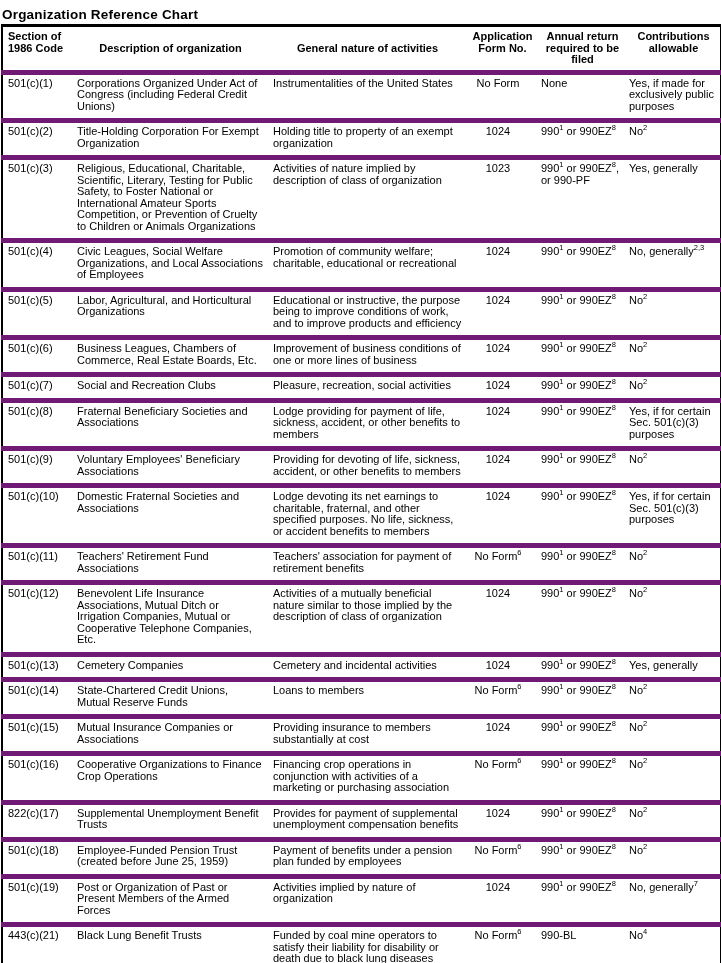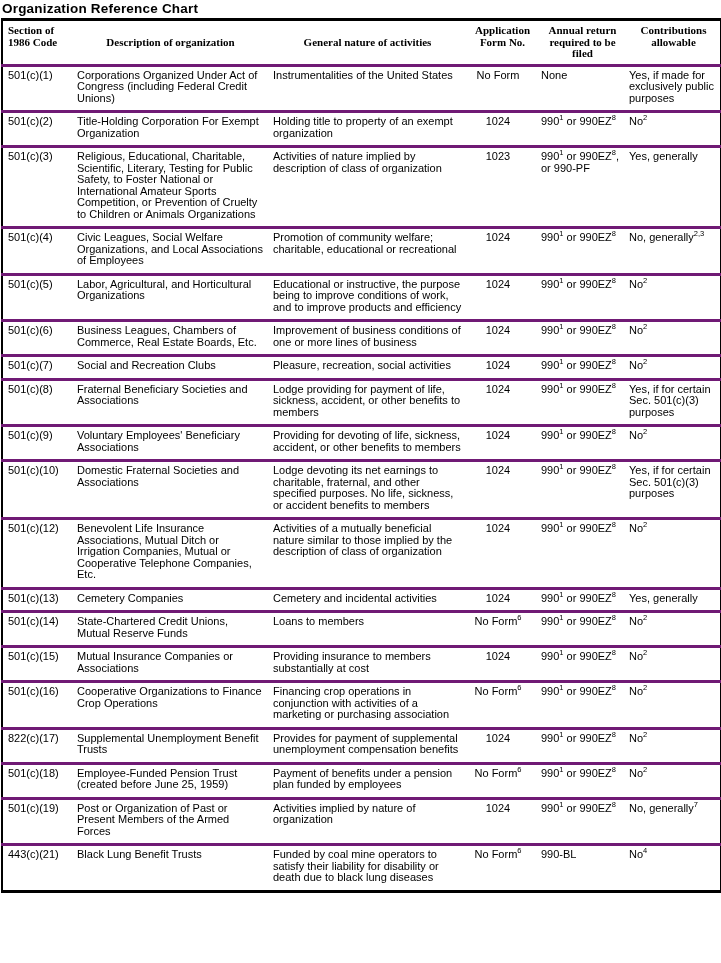--- a/index.html
+++ b/index.html
@@ -11,54 +11,53 @@
   }
   body {
     width: 721px;
     min-height: 963px;
     box-sizing: border-box;
   }
   .page-title {
     font-weight: bold;
     font-size: 13.5px;
     line-height: 15px;
-    padding: 1px 0 2px 2px;
+    padding: 7px 0 2px 2px;
     letter-spacing: 0.2px;
   }
   table.ref-chart {
     border-collapse: collapse;
     table-layout: fixed;
     width: 719px;
     margin-left: 1px;
     border-left: 2px solid #000;
     border-right: 2px solid #000;
     border-top: 3px solid #000;
     border-bottom: 3px solid #000;
   }
   table.ref-chart tr {
-    border-top: 3px solid #701a75;
+    border-top: 5px solid #701a75;
   }
   table.ref-chart thead tr {
     border-top: none;
   }
   th, td {
     font-size: 11px;
     line-height: 11.5px;
     vertical-align: top;
     text-align: left;
     padding: 3px 4px 6px 5px;
     overflow: hidden;
     word-wrap: break-word;
   }
   thead th {
     font-weight: bold;
     white-space: pre-line;
     padding-top: 4px;
     padding-bottom: 4px;
-    font-family: Liberation Serif, serif;
   }
   
   col.w0 { width: 70px; }
   col.w1 { width: 196px; }
   col.w2 { width: 198px; }
   col.w3 { width: 72px; }
   col.w4 { width: 88px; }
   col.w5 { width: 95px; }
 
   th.h0 { text-align: left; vertical-align: top; }
@@ -179,20 +178,28 @@
       </tr>
       <tr>
         <td class="c0">501(c)(10)</td>
         <td class="c1">Domestic Fraternal Societies and Associations</td>
         <td class="c2">Lodge devoting its net earnings to charitable, fraternal, and other specified purposes. No life, sickness, or accident benefits to members</td>
         <td class="c3">1024</td>
         <td class="c4">990<sup>1</sup> or 990EZ<sup>8</sup></td>
         <td class="c5">Yes, if for certain Sec. 501(c)(3) purposes</td>
       </tr>
       <tr>
+        <td class="c0">501(c)(11)</td>
+        <td class="c1">Teachers' Retirement Fund Associations</td>
+        <td class="c2">Teachers' association for payment of retirement benefits</td>
+        <td class="c3">No Form<sup>6</sup></td>
+        <td class="c4">990<sup>1</sup> or 990EZ<sup>8</sup></td>
+        <td class="c5">No<sup>2</sup></td>
+      </tr>
+      <tr>
         <td class="c0">501(c)(12)</td>
         <td class="c1">Benevolent Life Insurance Associations, Mutual Ditch or Irrigation Companies, Mutual or Cooperative Telephone Companies, Etc.</td>
         <td class="c2">Activities of a mutually beneficial nature similar to those implied by the description of class of organization</td>
         <td class="c3">1024</td>
         <td class="c4">990<sup>1</sup> or 990EZ<sup>8</sup></td>
         <td class="c5">No<sup>2</sup></td>
       </tr>
       <tr>
         <td class="c0">501(c)(13)</td>
         <td class="c1">Cemetery Companies</td>

